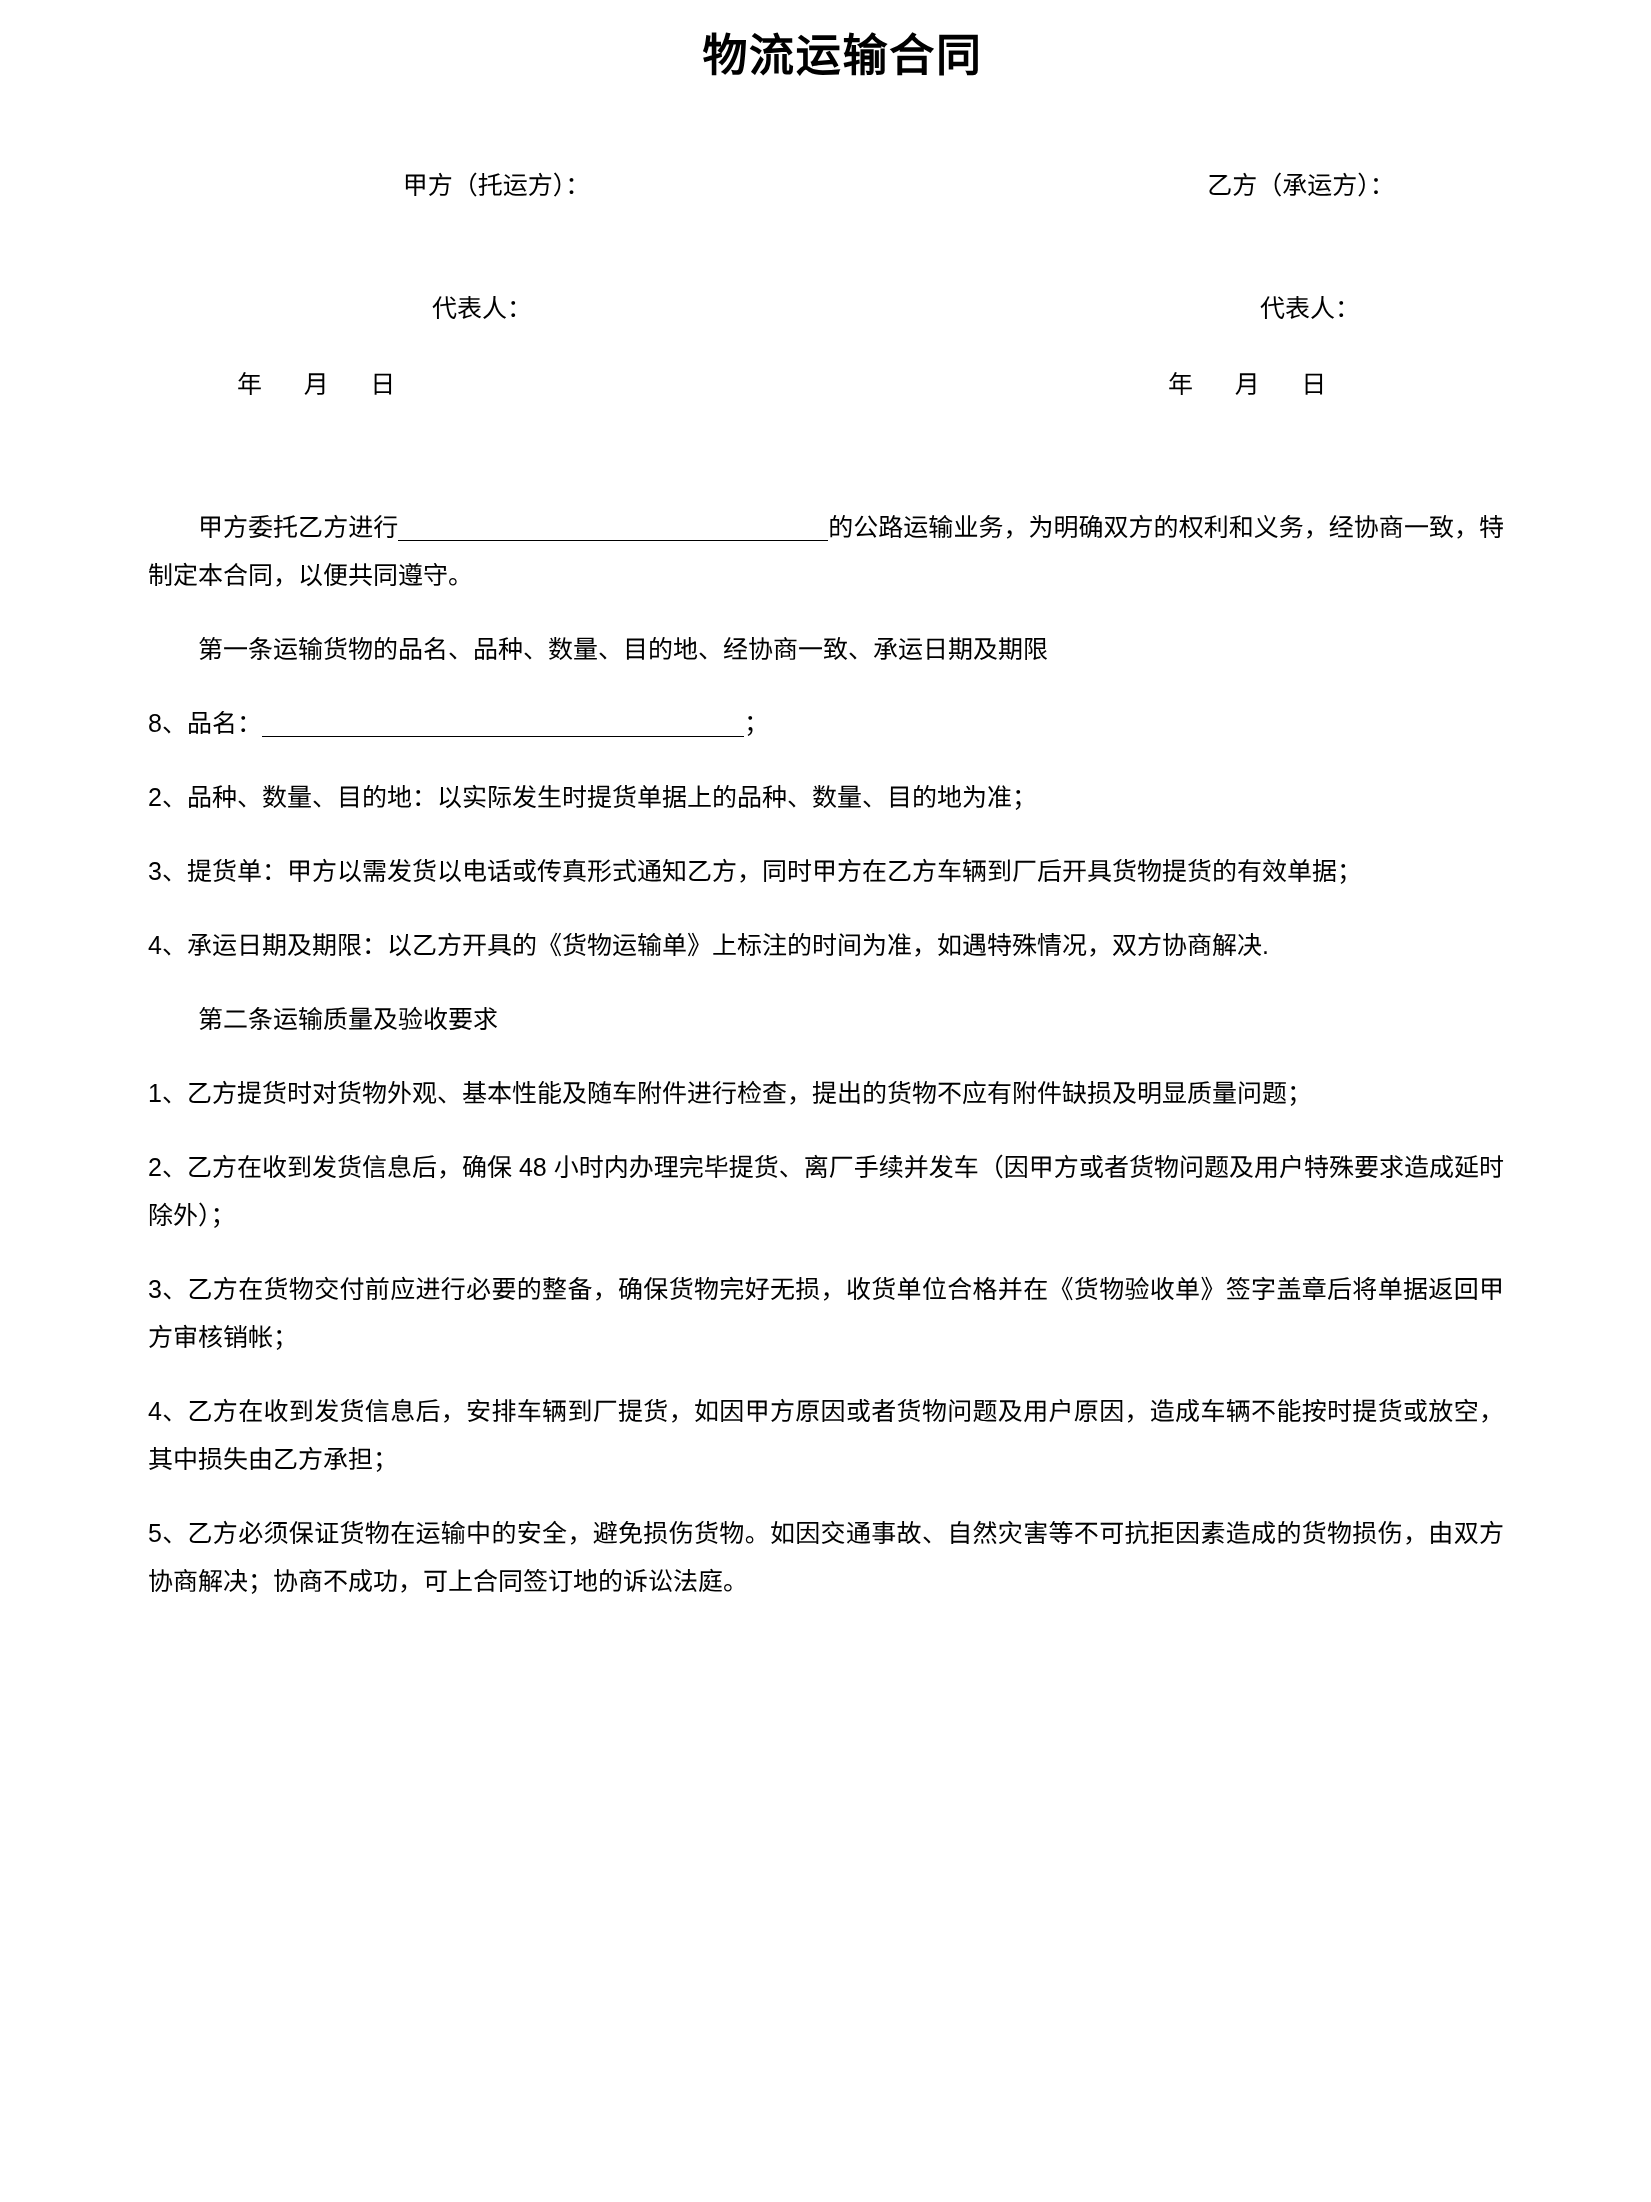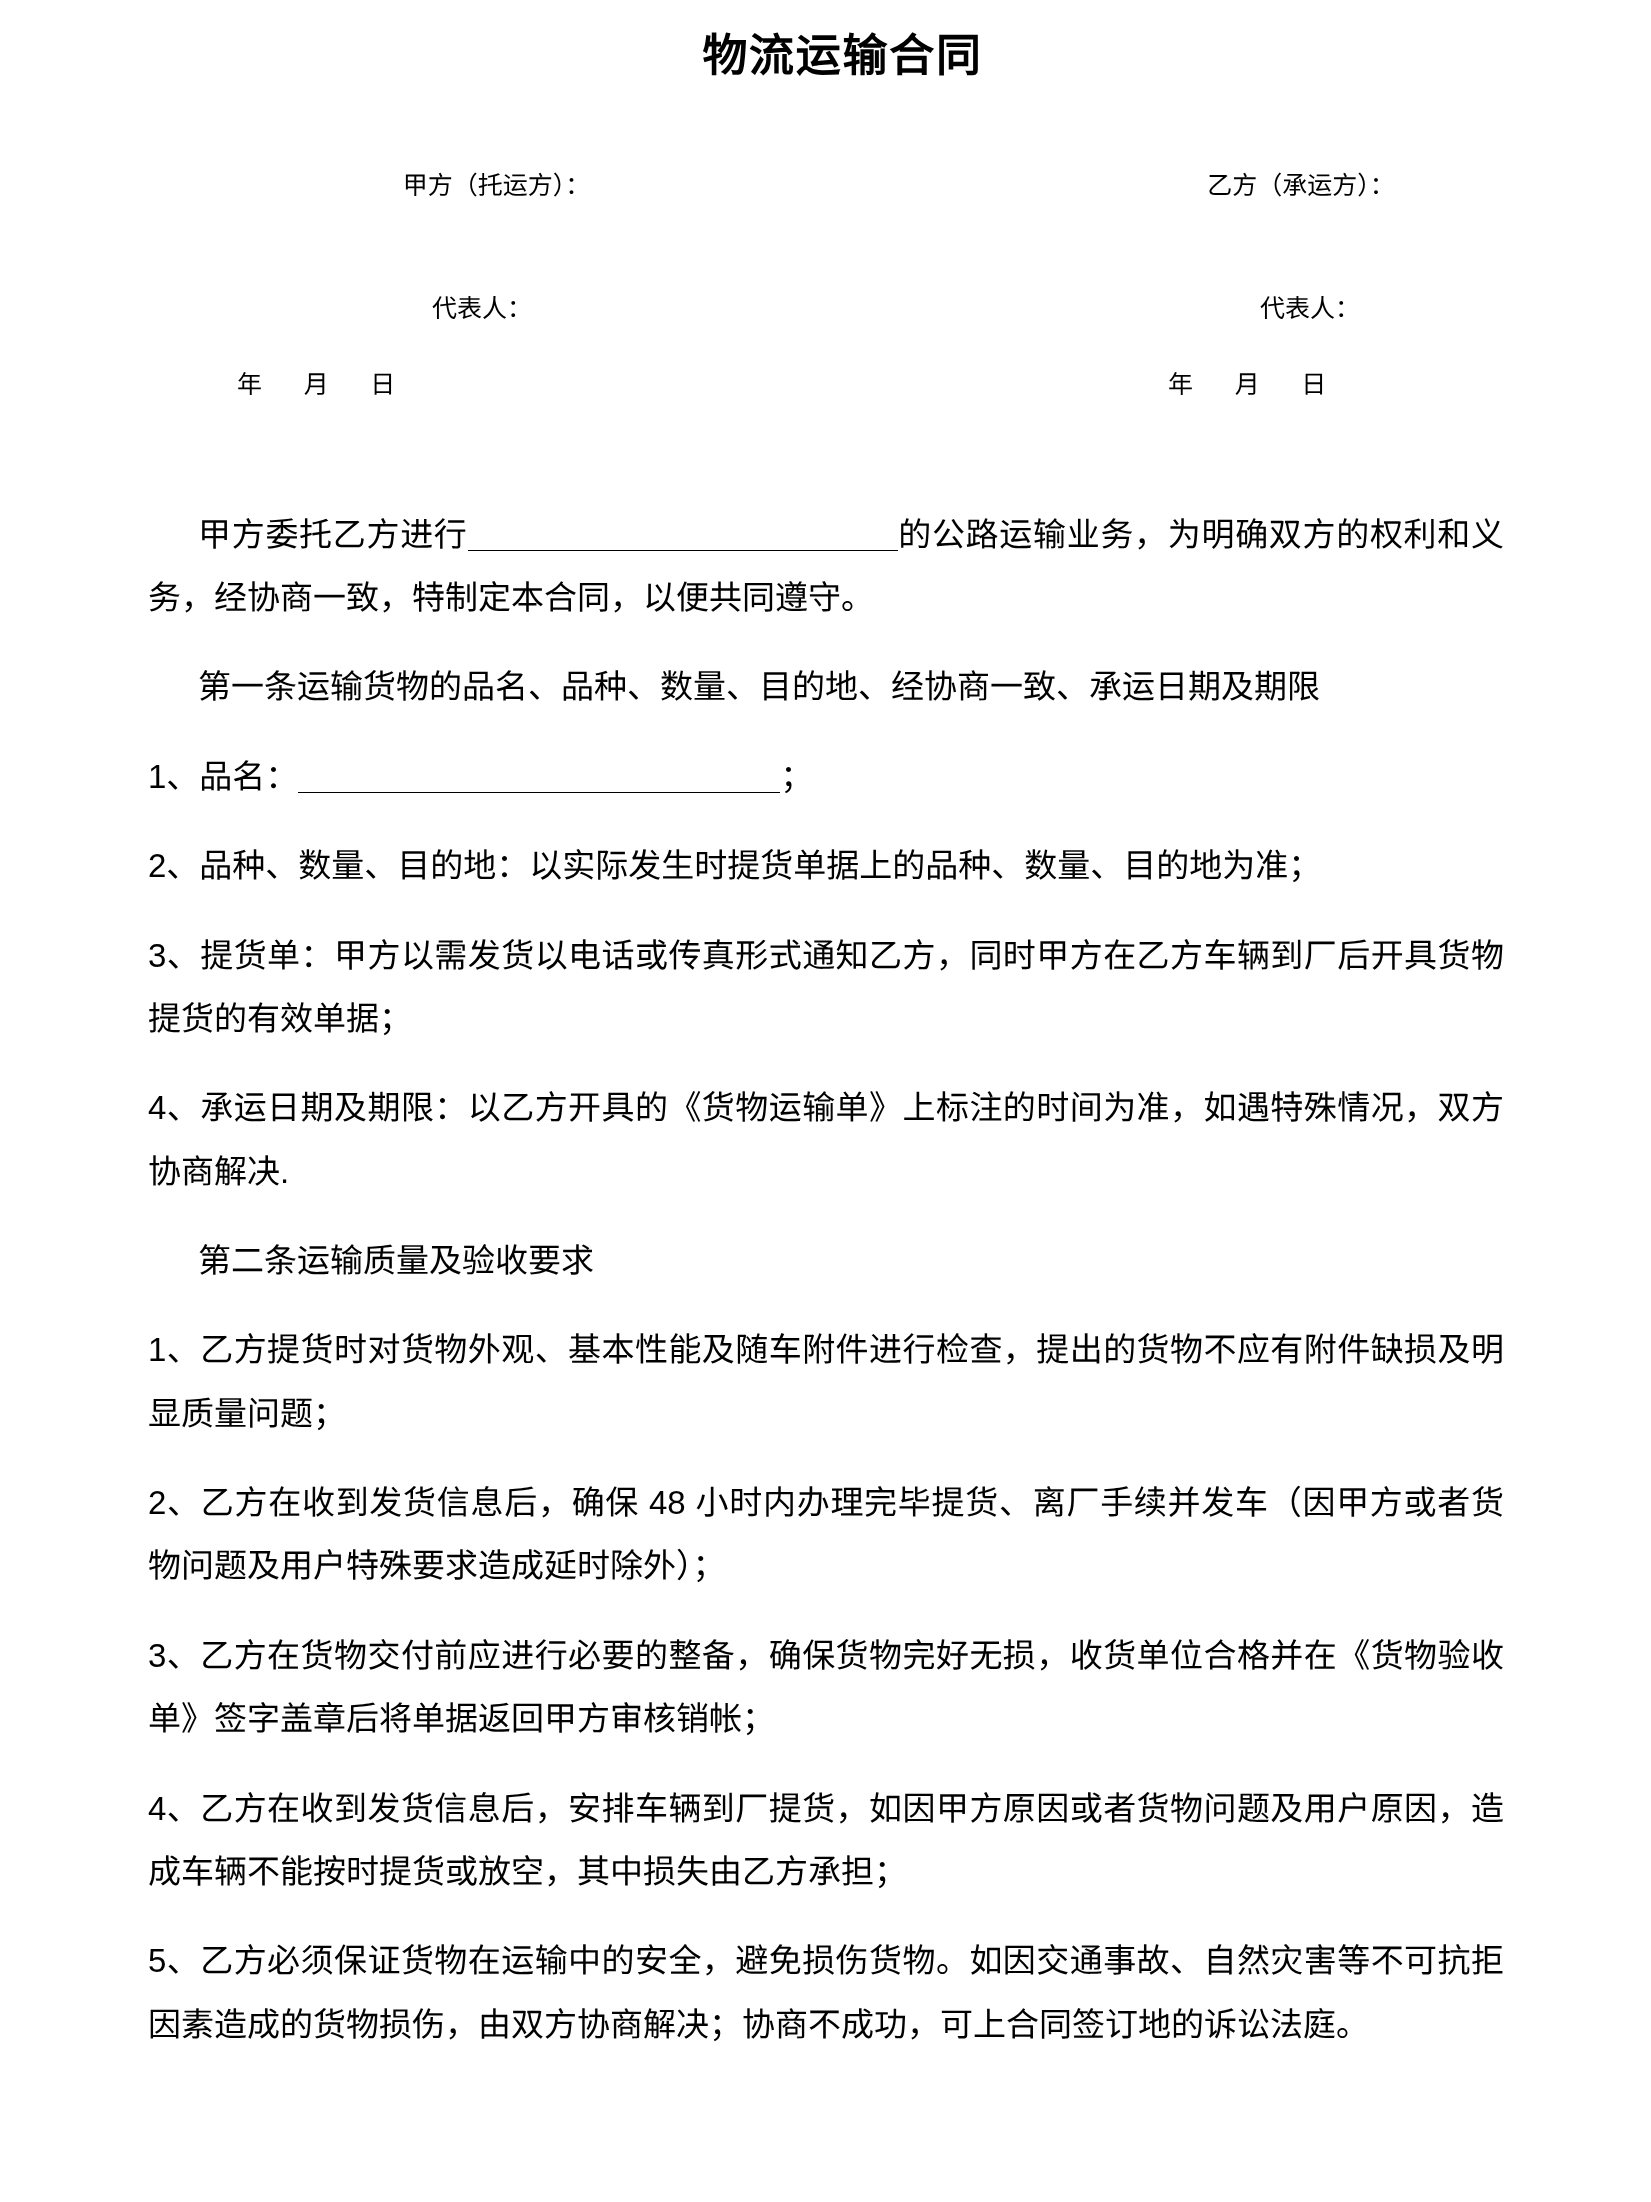--- a/index.html
+++ b/index.html
@@ -71,21 +71,21 @@
     font-size: 25px;
     letter-spacing: 0px;
     white-space: pre;
     margin-left: 12px;
   }
   
   .contract-body {
     margin-top: 103px;
   }
   p.para {
-    font-size: 33px;
+    font-size: 25px;
     line-height: 1.92;
     margin: 0 0 26px 0;
     text-align: justify;
     text-justify: inter-ideograph;
     word-break: break-all;
   }
   p.para.indent {
     text-indent: 50px;
   }
   .blank-line {
@@ -137,21 +137,21 @@
 
     <div class="contract-body">
 
       <p class="para indent">
         <span>甲方委托乙方进行</span><span class="blank-line blank-intro"></span><span>的公路运输业务，为明确双方的权利和义务，经协商一致，特制定本合同，以便共同遵守。</span>
       </p>
 
       <p class="para sec-head">第一条运输货物的品名、品种、数量、目的地、经协商一致、承运日期及期限</p>
 
       <p class="para">
-        <span>1、品名：</span><span class="blank-line blank-pinming"></span><span>；</span>
+        <span>8、品名：</span><span class="blank-line blank-pinming"></span><span>；</span>
       </p>
 
       <p class="para">2、品种、数量、目的地：以实际发生时提货单据上的品种、数量、目的地为准；</p>
 
       <p class="para">3、提货单：甲方以需发货以电话或传真形式通知乙方，同时甲方在乙方车辆到厂后开具货物提货的有效单据；</p>
 
       <p class="para">4、承运日期及期限：以乙方开具的《货物运输单》上标注的时间为准，如遇特殊情况，双方协商解决.</p>
 
       <p class="para sec-head">第二条运输质量及验收要求</p>
 

